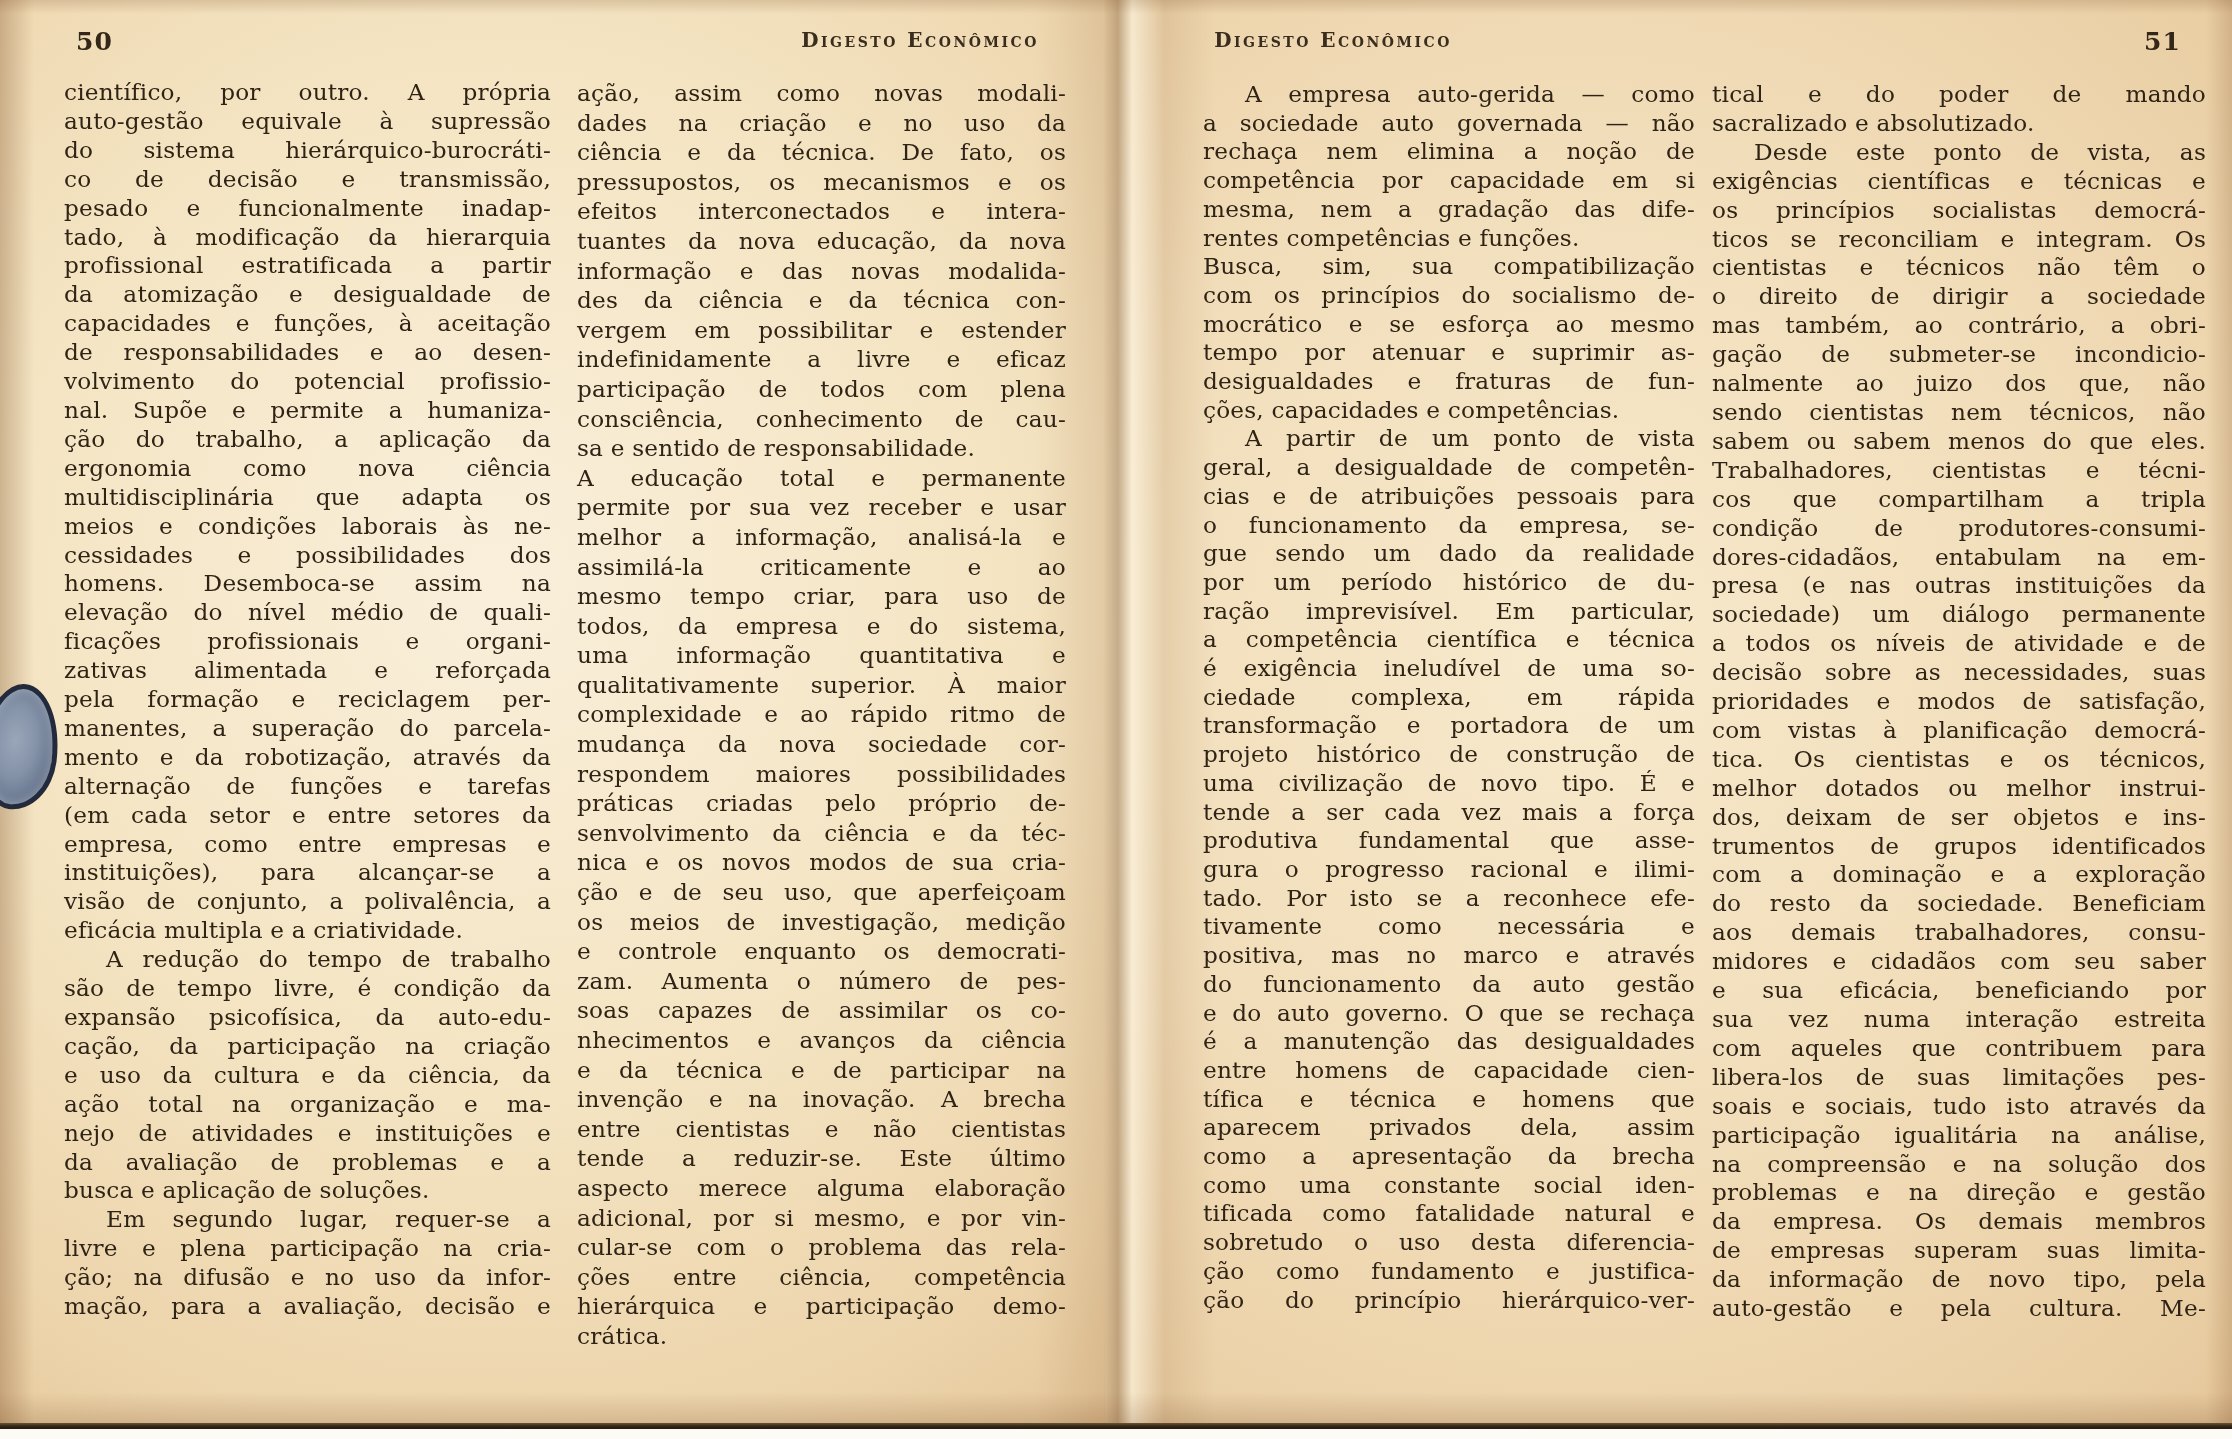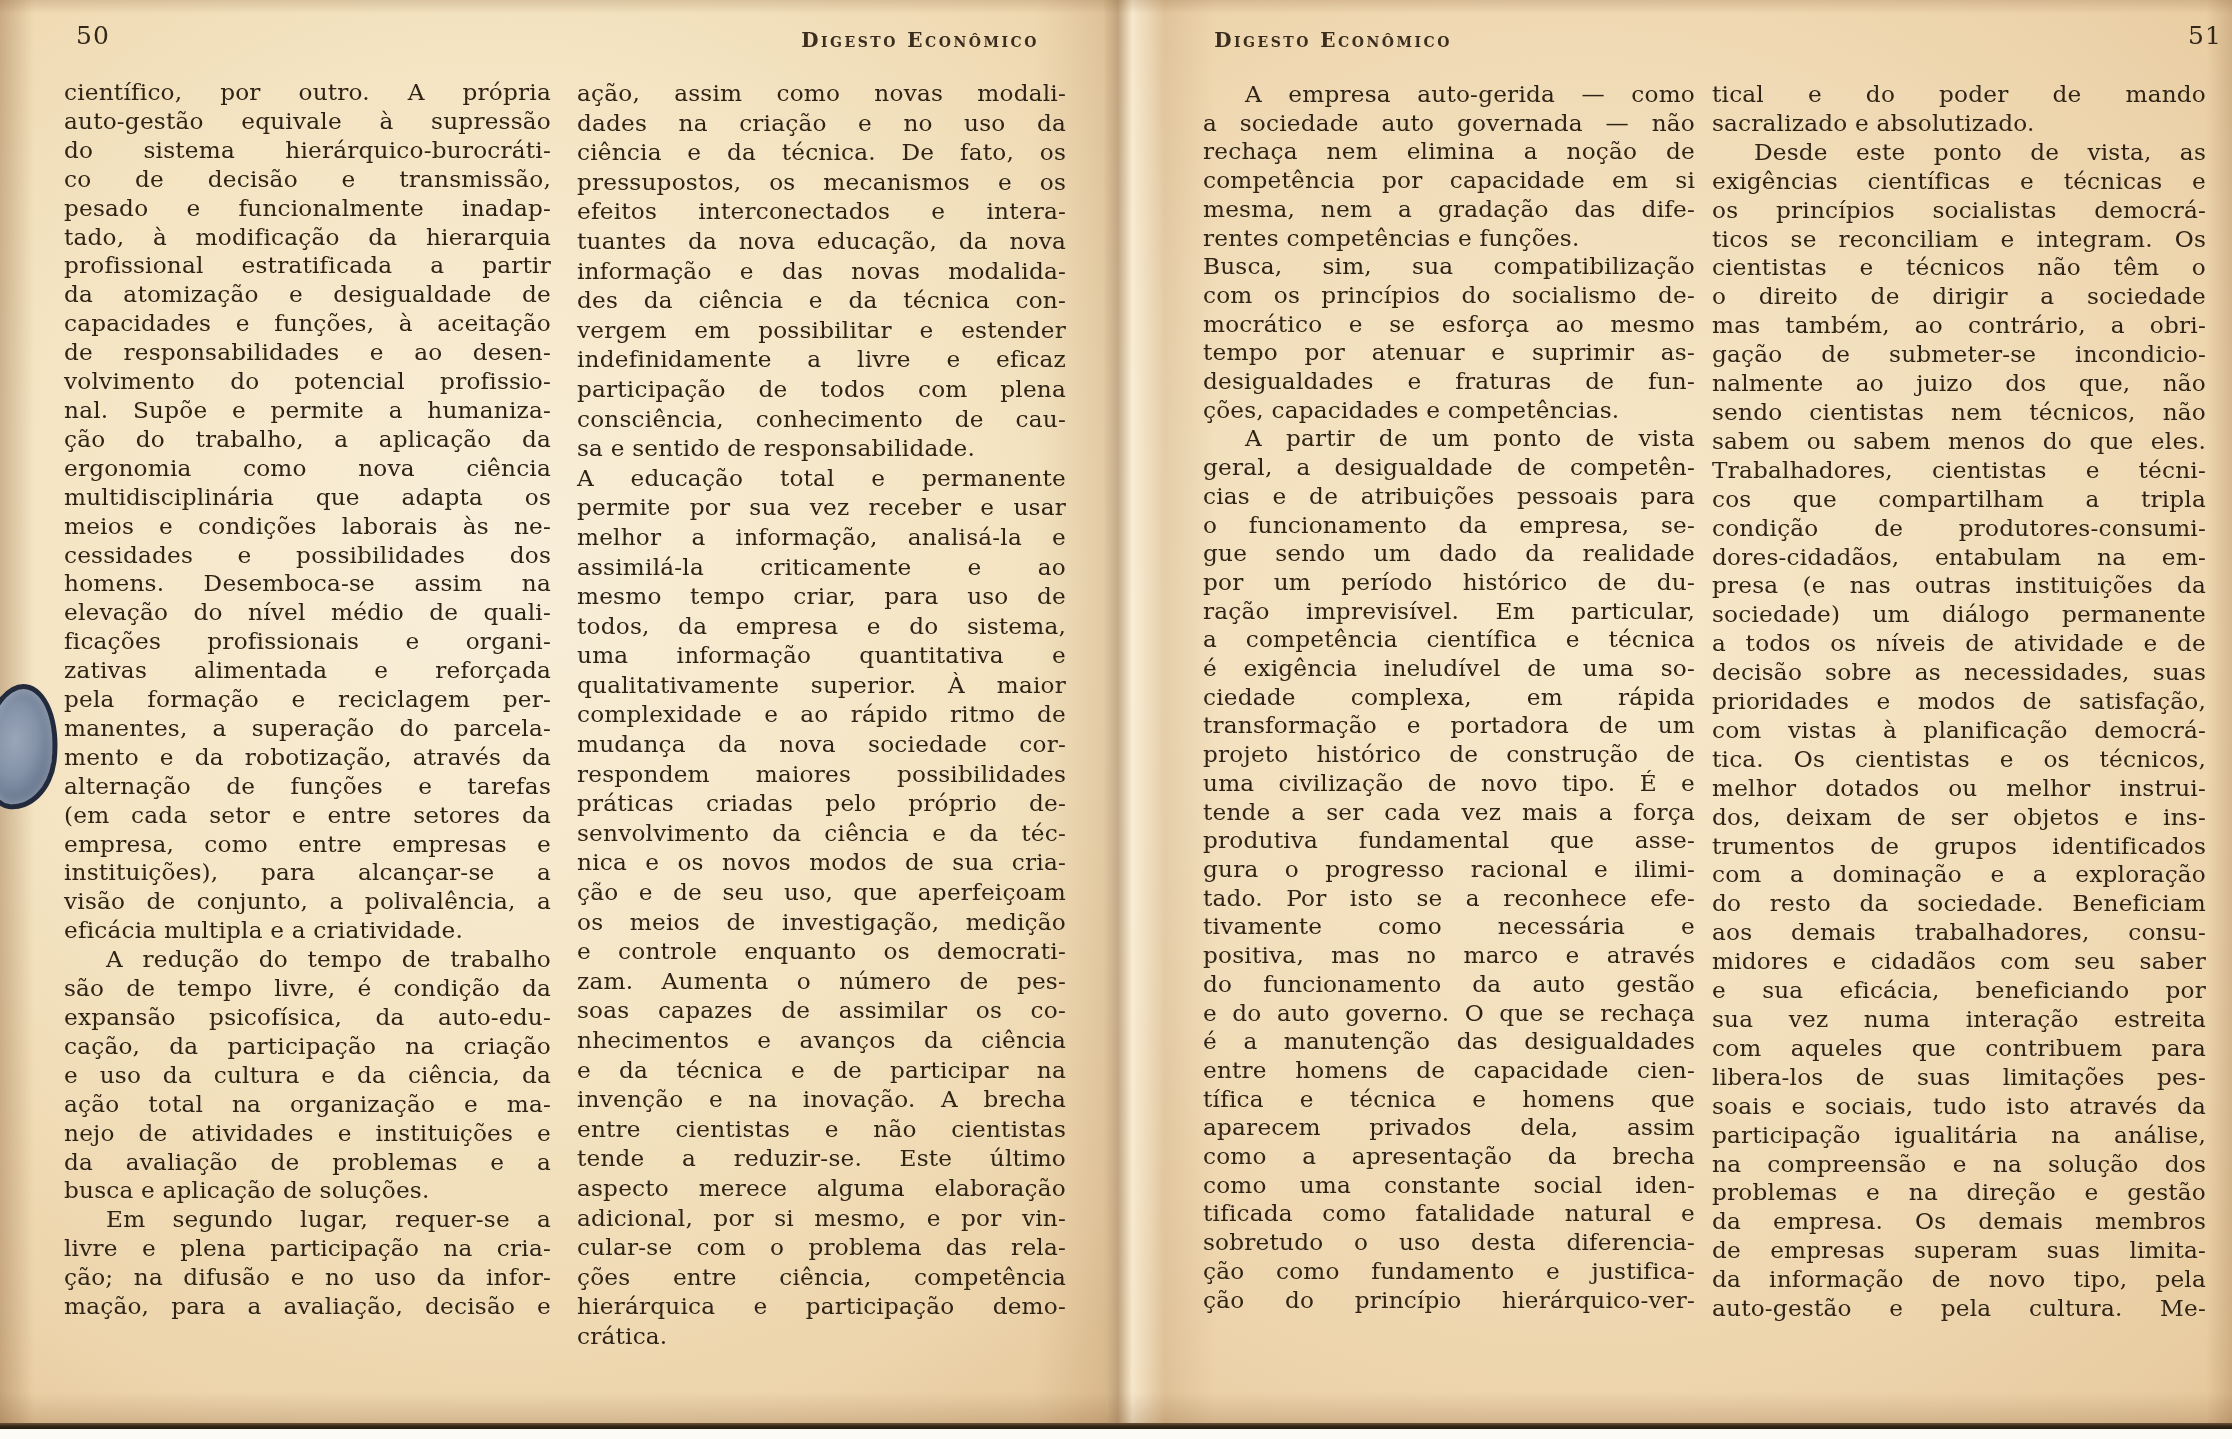--- a/index.html
+++ b/index.html
@@ -62,32 +62,32 @@
     position:absolute;left:-18px;top:684px;width:66px;height:116px;
     background:radial-gradient(ellipse at 42% 45%,
       #9aa5b8 0%, #8492a8 40%, #67758d 72%, #46506a 100%);
     border:5px solid #232a3c;
     border-radius:48% 52% 55% 45% / 50% 58% 42% 50%;
     transform:rotate(7deg);
     box-shadow:inset 0 0 10px rgba(255,255,255,0.35);
   }
   
   .pagenum{
-    position:absolute;top:21px;
-    font-size:25px;font-weight:normal;color:#33271a;letter-spacing:1px;
+    position:absolute;top:27px;
+    font-size:25px;font-weight:bold;color:#33271a;letter-spacing:1px;
   }
   .runtitle{
     position:absolute;top:28px;
     font-size:20px;font-weight:600;color:#3a2d1e;
     font-variant:small-caps;letter-spacing:2.5px;text-align:center;
   }
   #left-pagenum{left:76px;}
   #left-runtitle{left:788px;width:264px;}
   #right-runtitle{left:1204px;width:258px;}
-  #right-pagenum{left:2144px;margin-left:44px;}
+  #right-pagenum{left:2144px;}
   
   .col{
     position:absolute;top:78px;
     color:#2e2315;
     font-size:23.2px;
     letter-spacing:0.2px;
     text-rendering:optimizeLegibility;
   }
   #col-1{left:64px;width:487px;line-height:28.9px;}
   #col-2{left:577px;width:489px;line-height:29.6px;}

